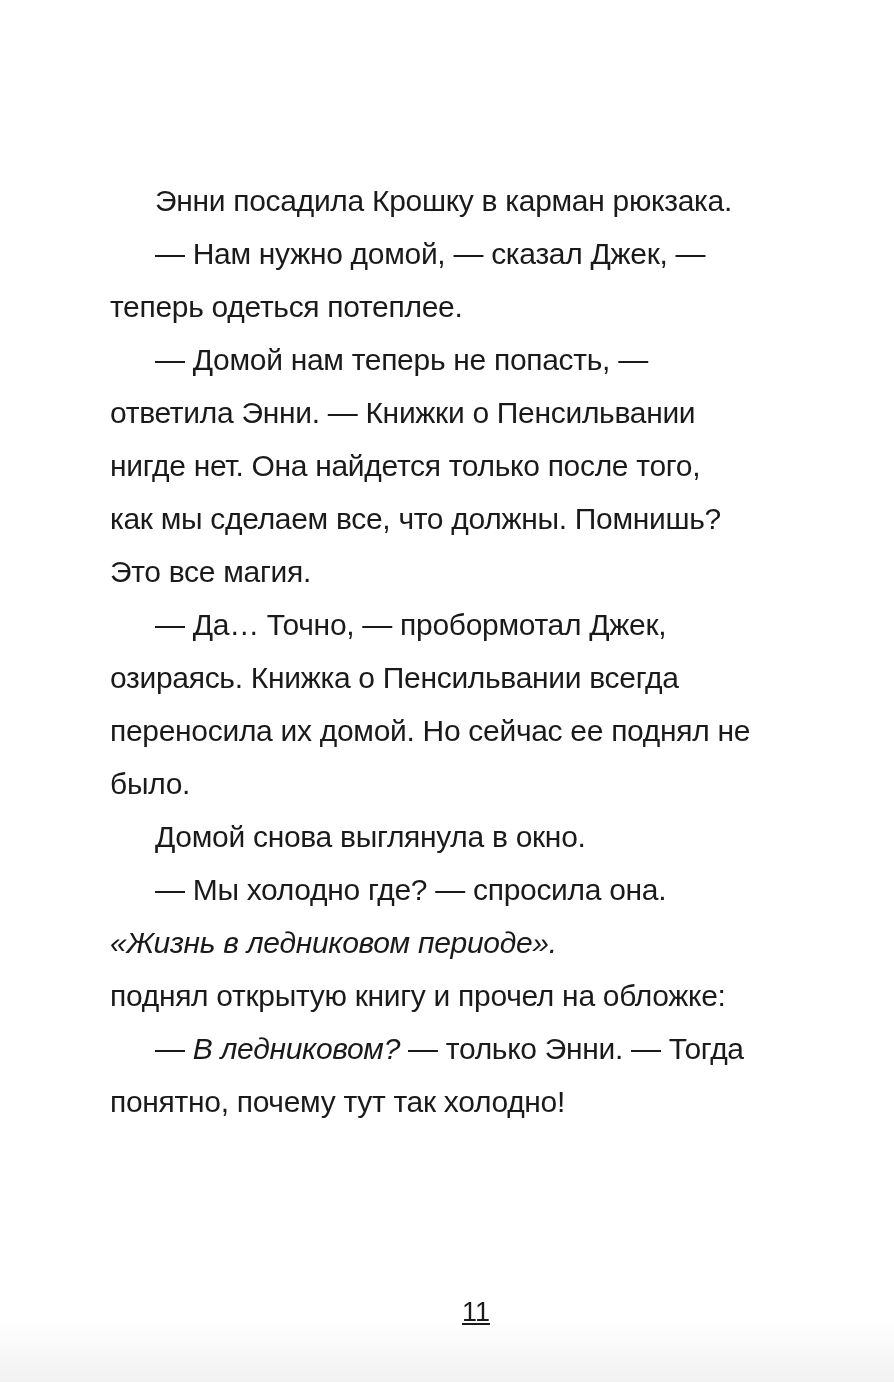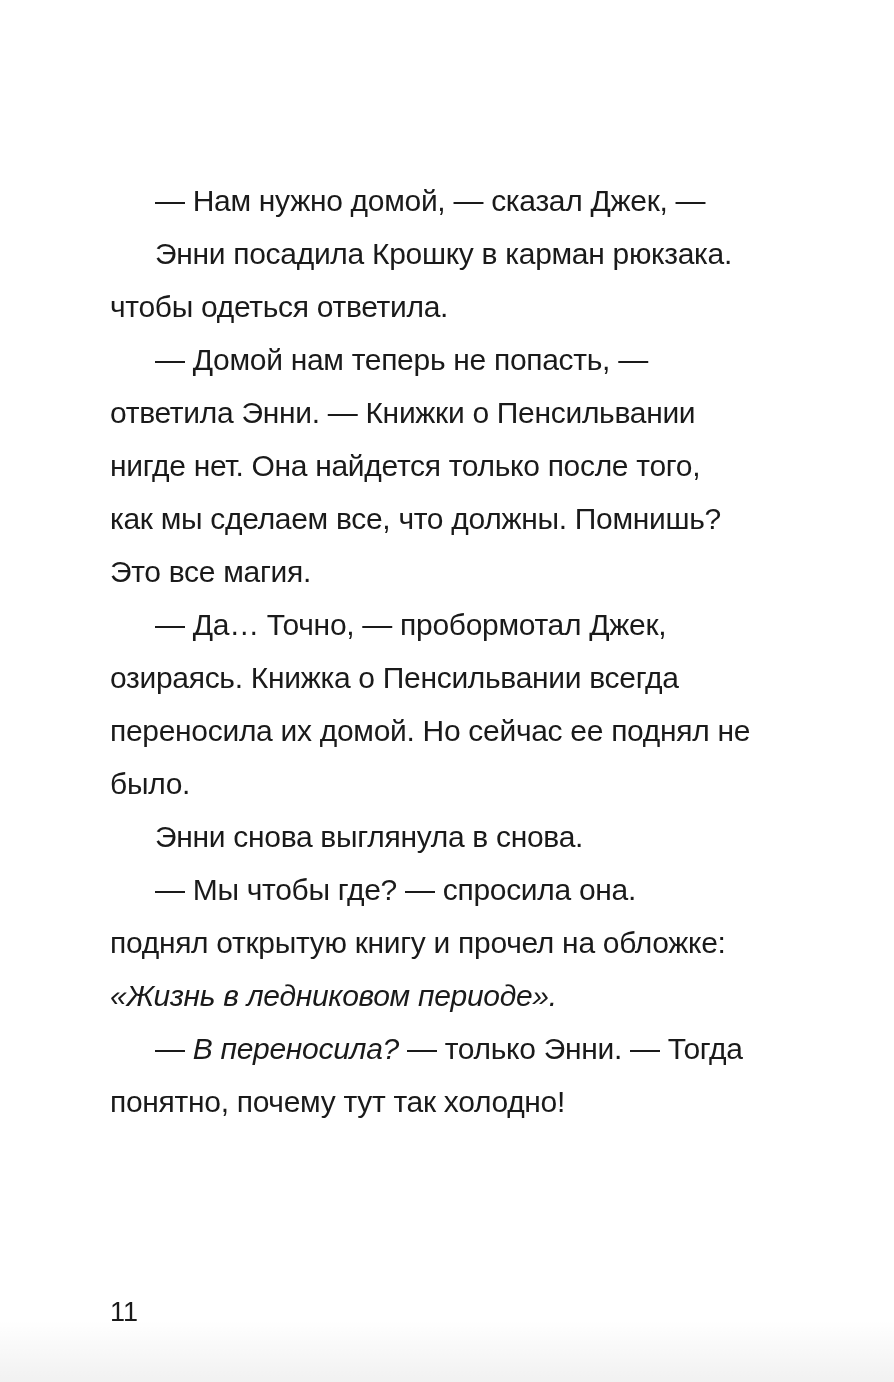--- a/index.html
+++ b/index.html
@@ -33,57 +33,58 @@
     white-space: pre;
   }
   .line.indent {
     padding-left: 45px;
   }
   .line span.italic {
     font-style: italic;
   }
   .page-number {
     position: absolute;
-    left: 110px;
+    left: 120px;
     width: 712px;
     top: 1296px;
-    text-align: left;
+    text-align: center;
     font-size: 27px;
     line-height: 32px;
     color: var(--text-color, #1a1a1a);
+    text-decoration: underline;
   }
   .bottom-gradient {
     position: absolute;
     left: 0;
     right: 0;
     bottom: 0;
     height: 62px;
     background: linear-gradient(to bottom, rgba(0,0,0,0), rgba(0,0,0,0.055));
     pointer-events: none;
   }
 </style>
 </head>
 <body style="--page-bg: #ffffff; --text-color: #1a1a1a;">
 
 <div class="page">
   <div class="text-block" id="text-block">
+      <div class="line indent"><span>Энни посадила Крошку в карман рюкзака.</span></div>
       <div class="line indent"><span>— Нам нужно домой, — сказал Джек, —</span></div>
-      <div class="line indent"><span>Энни посадила Крошку в карман рюкзака.</span></div>
-      <div class="line"><span>чтобы одеться ответила.</span></div>
+      <div class="line"><span>теперь одеться потеплее.</span></div>
       <div class="line indent"><span>— Домой нам теперь не попасть, —</span></div>
       <div class="line"><span>ответила Энни. — Книжки о Пенсильвании</span></div>
       <div class="line"><span>нигде нет. Она найдется только после того,</span></div>
       <div class="line"><span>как мы сделаем все, что должны. Помнишь?</span></div>
       <div class="line"><span>Это все магия.</span></div>
       <div class="line indent"><span>— Да… Точно, — пробормотал Джек,</span></div>
       <div class="line"><span>озираясь. Книжка о Пенсильвании всегда</span></div>
       <div class="line"><span>переносила их домой. Но сейчас ее поднял не</span></div>
       <div class="line"><span>было.</span></div>
-      <div class="line indent"><span>Энни снова выглянула в снова.</span></div>
-      <div class="line indent"><span>— Мы чтобы где? — спросила она.</span></div>
+      <div class="line indent"><span>Домой снова выглянула в окно.</span></div>
+      <div class="line indent"><span>— Мы холодно где? — спросила она.</span></div>
+      <div class="line"><span class="italic">«Жизнь в ледниковом периоде».</span></div>
       <div class="line"><span>поднял открытую книгу и прочел на обложке:</span></div>
-      <div class="line"><span class="italic">«Жизнь в ледниковом периоде».</span></div>
-      <div class="line indent"><span>— </span><span class="italic">В переносила?</span><span> — только Энни. — Тогда</span></div>
+      <div class="line indent"><span>— </span><span class="italic">В ледниковом?</span><span> — только Энни. — Тогда</span></div>
       <div class="line"><span>понятно, почему тут так холодно!</span></div>
     </div>
   <div class="page-number">11</div>
   <div class="bottom-gradient"></div>
 </div>
 
 </body></html>

